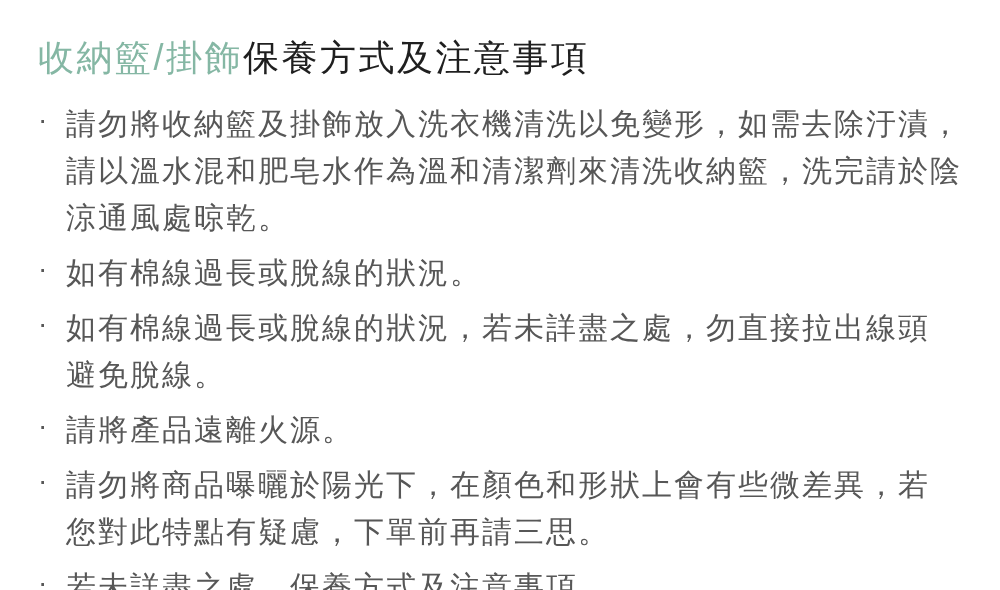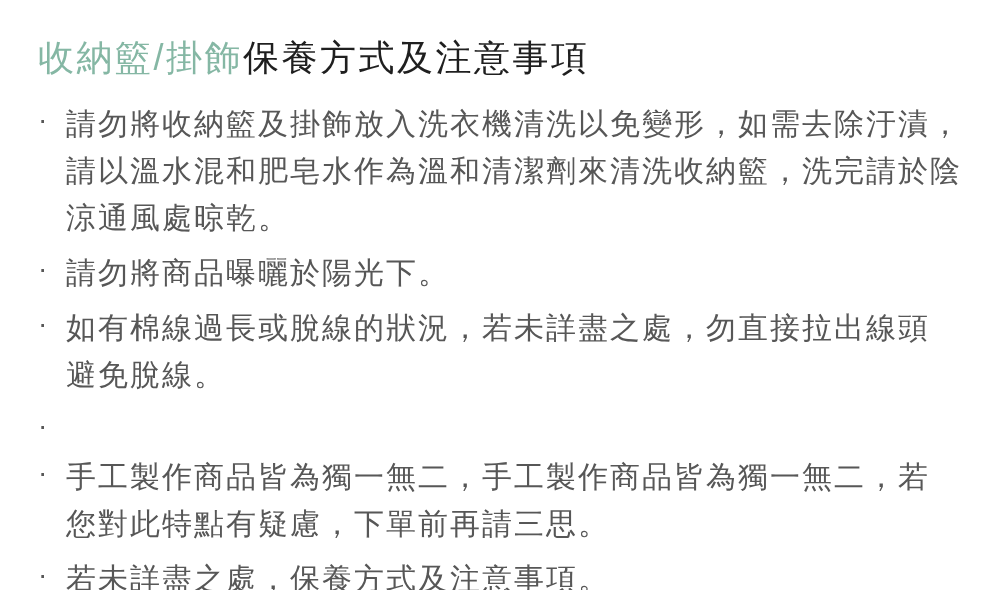--- a/index.html
+++ b/index.html
@@ -70,36 +70,37 @@
 
     <li class="note">
       <span class="bullet">·</span>
       <p class="note-text">請勿將收納籃及掛飾放入洗衣機清洗以免變形，如需去除汙漬，
 請以溫水混和肥皂水作為溫和清潔劑來清洗收納籃，洗完請於陰
 涼通風處晾乾。</p>
     </li>
 
     <li class="note">
       <span class="bullet">·</span>
-      <p class="note-text">請勿將商品曝曬於陽光下。</p>
+      <p class="note-text">如有棉線過長或脫線的狀況。</p>
     </li>
 
     <li class="note">
       <span class="bullet">·</span>
       <p class="note-text">如有棉線過長或脫線的狀況，若未詳盡之處，勿直接拉出線頭
 避免脫線。</p>
     </li>
 
     <li class="note">
       <span class="bullet">·</span>
+      <p class="note-text">請將產品遠離火源。</p>
     </li>
 
     <li class="note">
       <span class="bullet">·</span>
-      <p class="note-text">手工製作商品皆為獨一無二，手工製作商品皆為獨一無二，若
+      <p class="note-text">請勿將商品曝曬於陽光下，在顏色和形狀上會有些微差異，若
 您對此特點有疑慮，下單前再請三思。</p>
     </li>
 
     <li class="note">
       <span class="bullet">·</span>
       <p class="note-text">若未詳盡之處，保養方式及注意事項。</p>
     </li>
 
   </ul>
 </div>

